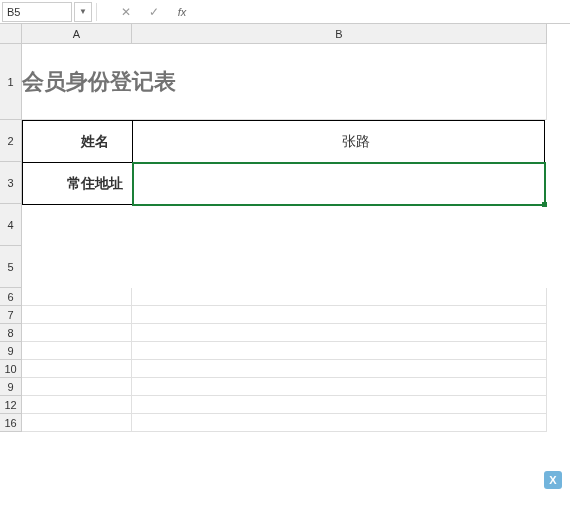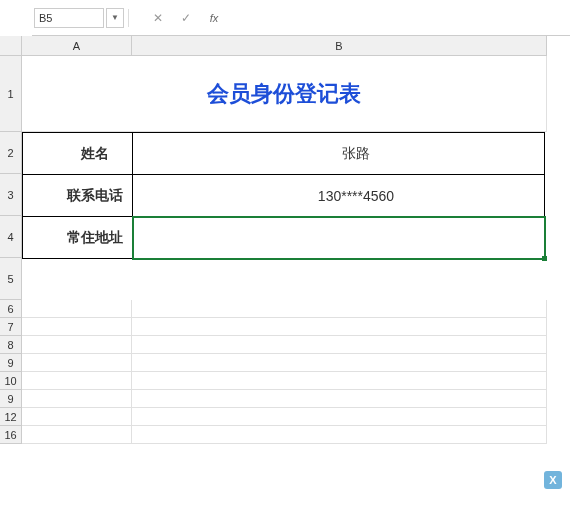--- a/index.html
+++ b/index.html
@@ -9,24 +9,23 @@
       width: 570px;
       height: 507px;
       overflow: hidden;
       font-size: 12px;
       color: #333;
     }
     
     .formula-bar {
       display: flex;
       align-items: center;
-      height: 36px;
+      height: 24px;
       border-bottom: 1px solid #ccc;
       background: #fff;
-      margin-left: 32px;
     }
     .name-box {
       width: 70px;
       height: 20px;
       border: 1px solid #ccc;
       margin: 0 2px;
       padding: 0 4px;
       display: flex;
       align-items: center;
       background: #fff;
@@ -115,24 +114,23 @@
     .cells {
       position: absolute;
       left: 22px; top: 20px;
     }
     .row { display: flex; }
     .cell {
       border-right: 1px solid #e0e0e0;
       border-bottom: 1px solid #e0e0e0;
       display: flex;
       align-items: center;
-      justify-content: center;
       background: #fff;
       font-size: 13px;
-      color: #1d4ed8;
+      color: #737373;
     }
     .title-cell {
       font-size: 22px;
       font-weight: bold;
       border-right: 1px solid #e0e0e0;
       border-bottom: 1px solid #e0e0e0;
     }
     .bordered-table td {
       border: 1px solid #000;
       text-align: center;
@@ -270,24 +268,20 @@
     </div>
   </div>
 
   <table class="bordered-table" style="left:22px;top:96px">
     <tbody>
         <tr style="height:42px">
       <td class="label" style="width:110px"><span>姓名</span></td>
       <td style="width:412px"><span>张路</span></td>
     </tr>
     <tr style="height:42px">
-      <td class="label"><span>联系电话</span></td>
-      <td><span>130****4560</span></td>
-    </tr>
-    <tr style="height:42px">
       <td class="label"><span>常住地址</span></td>
       <td class="active-cell"><span></span></td>
     </tr>
   </tbody>
     </table>
 
   <div class="cells" style="top:264px">
     <div class="row">
         <div class="cell" style="width:110px;height:18px"></div>
         <div class="cell" style="width:415px;height:18px"></div>

